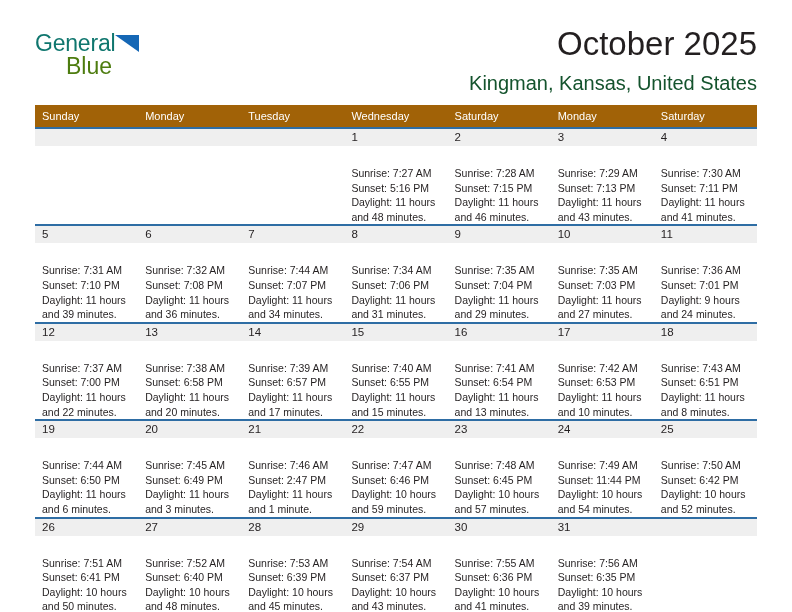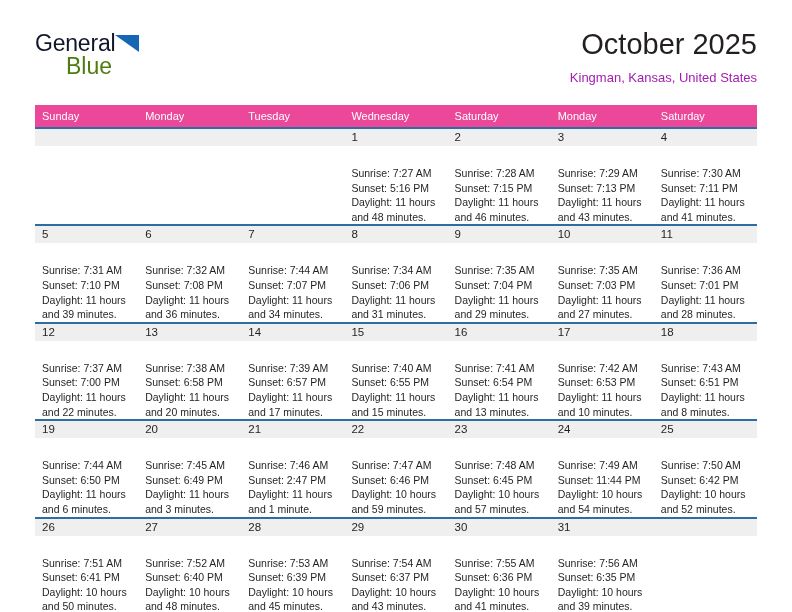--- a/index.html
+++ b/index.html
@@ -43,21 +43,21 @@
     position: relative;
     font-size: 23px;
     line-height: 23px;
     color: #3b3b3b;
     letter-spacing: -0.2px;
     height: 24px;
     white-space: nowrap;
   }
   .brand-general {
     font-size: 23px;
-    color: #0f172a;
+    color: #0f766e;
   }
   .brand-tri {
     display: inline-block;
     width: 0;
     height: 0;
     border-style: solid;
     border-width: 0 24px 17px 0;
     border-color: transparent #1567b5 transparent transparent;
     vertical-align: baseline;
     margin-left: 0px;
@@ -74,46 +74,46 @@
     white-space: nowrap;
   }
 
   .title-block {
     position: absolute;
     right: 0;
     top: 0;
     text-align: right;
   }
   .cal-title {
-    font-size: 29px;
+    font-size: 33px;
     line-height: 32px;
     color: #231f20;
     font-weight: normal;
     white-space: nowrap;
   }
   .cal-subtitle {
-    margin-top: 9px;
-    font-size: 13px;
+    margin-top: 15px;
+    font-size: 20px;
     line-height: 17px;
-    color: #a21caf;
+    color: #14532d;
     white-space: nowrap;
   }
 
   
   .calendar {
     position: absolute;
     left: 35px;
     top: 105px;
     width: 722px;
     border-collapse: collapse;
     table-layout: fixed;
   }
 
   .cal-head th {
-    background: #ec4899;
+    background: #a16207;
     color: #ffffff;
     font-size: 11px;
     font-weight: normal;
     text-align: left;
     padding: 5px 0 5px 7px;
     height: 12px;
     vertical-align: middle;
     border: none;
   }
 
@@ -304,21 +304,21 @@
                 <div>Daylight: 11 hours and 27 minutes.</div>
               </div>
             </div>
           </td>
           <td>
             <div class="daycell">
               <div class="daynum-strip">11</div>
               <div class="dayinfo">
                 <div>Sunrise: 7:36 AM</div>
                 <div>Sunset: 7:01 PM</div>
-                <div>Daylight: 11 hours and 28 minutes.</div>
+                <div>Daylight: 9 hours and 24 minutes.</div>
               </div>
             </div>
           </td>
         </tr>
         <tr class="week-row">
           <td>
             <div class="daycell">
               <div class="daynum-strip">12</div>
               <div class="dayinfo">
                 <div>Sunrise: 7:37 AM</div>

